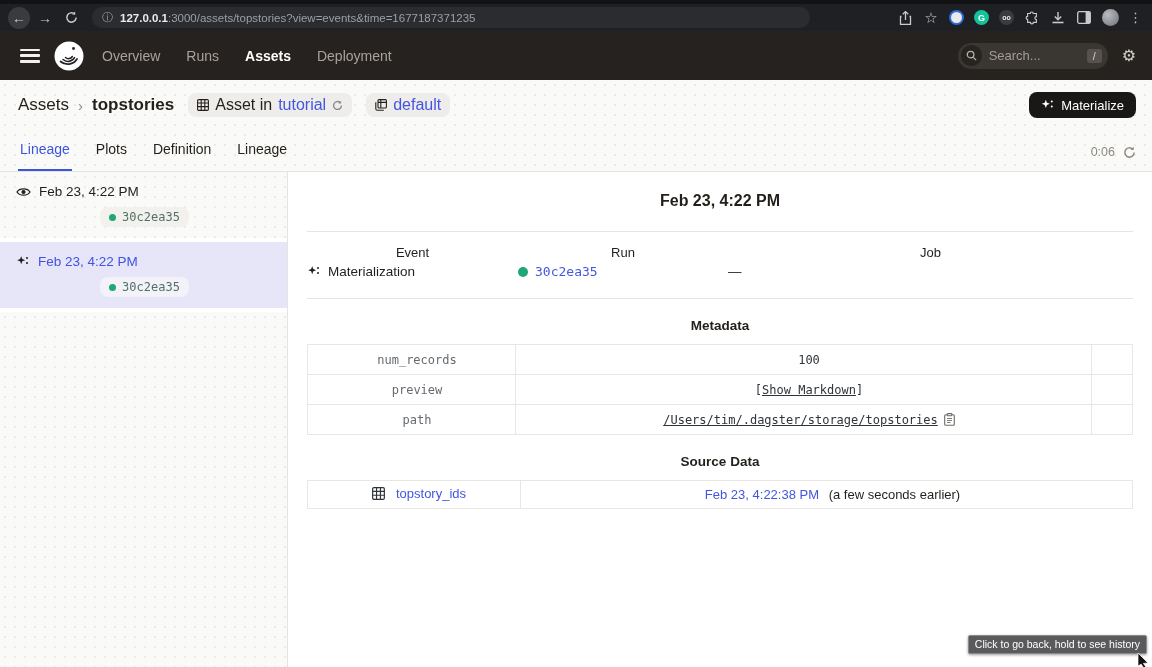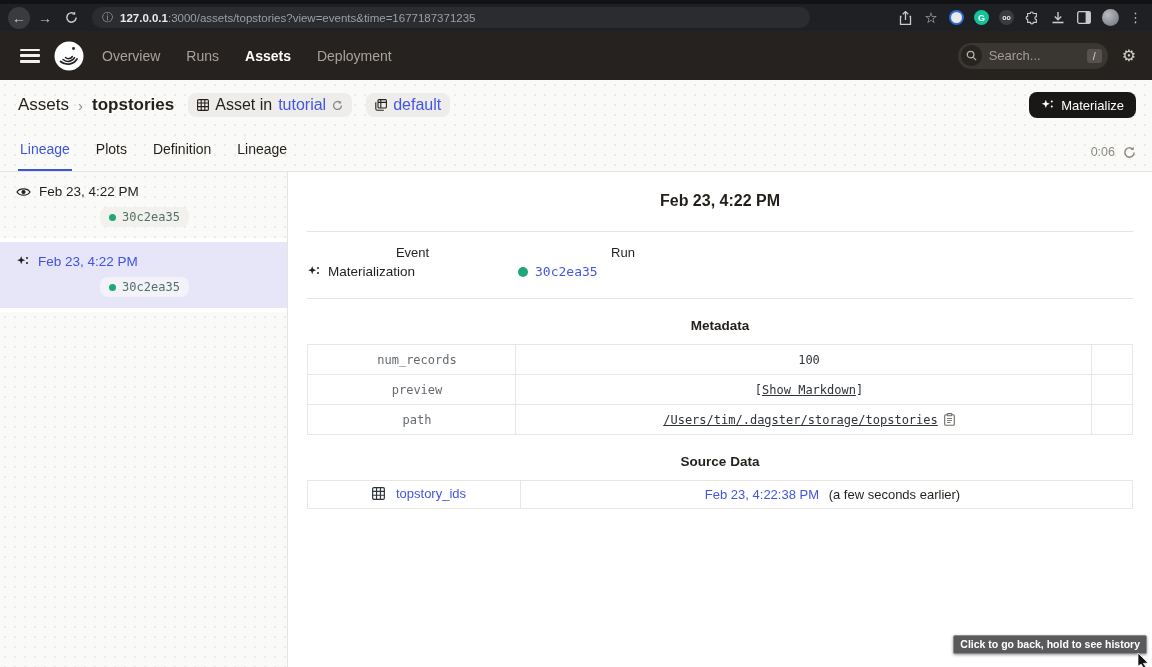--- a/index.html
+++ b/index.html
@@ -96,21 +96,21 @@
 
   .src-table td { height:28px; }
   .src-asset { width:213px; padding-left:10px; }
   .src-asset a { color:#4356e0; font-size:13px; text-decoration:none; display:inline-flex; align-items:center; gap:11px; }
   .src-when { padding-left:12px; font-size:13px; }
   .src-when .t { color:#4356e0; cursor:pointer; }
   .src-when .n { color:#231f1b; margin-left:6px; }
 
   
   .back-tooltip { position:absolute; right:5px; bottom:13px; background:#5a5a5c; border:1px solid #8a8a8d;
-    color:#fff; font-size:10.5px; font-weight:700; padding:2px 6px 3px; border-radius:2px; white-space:nowrap;
+    color:#fff; font-size:10.5px; font-weight:400; padding:2px 6px 3px; border-radius:2px; white-space:nowrap;
     box-shadow:0 1px 3px rgba(0,0,0,.4);text-align:right; }
   .cursor { position:absolute; right:3px; bottom:0; }
 
   svg { display:block; }
 </style>
 </head>
 <body>
 
 <div class="tab-strip"></div>
 <div class="chrome-bar">
@@ -293,20 +293,26 @@
           <span>Materialization</span>
         </div>
       </div>
       <div>
         <div class="info-label">Run</div>
         <div class="info-val">
           <span class="dot-lg"></span>
           <a class="run-link mono">30c2ea35</a>
         </div>
       </div>
+      <div>
+        <div class="info-label">Job</div>
+        <div class="info-val">
+            <span>—</span>
+          </div>
+      </div>
     </div>
     <hr class="hr">
 
     <div class="sec-head">Metadata</div>
     <table class="meta-table">
       <tbody>
           <tr>
         <td class="meta-key mono">num_records</td>
         <td class="meta-val mono">100</td>
         <td class="meta-action"></td>

